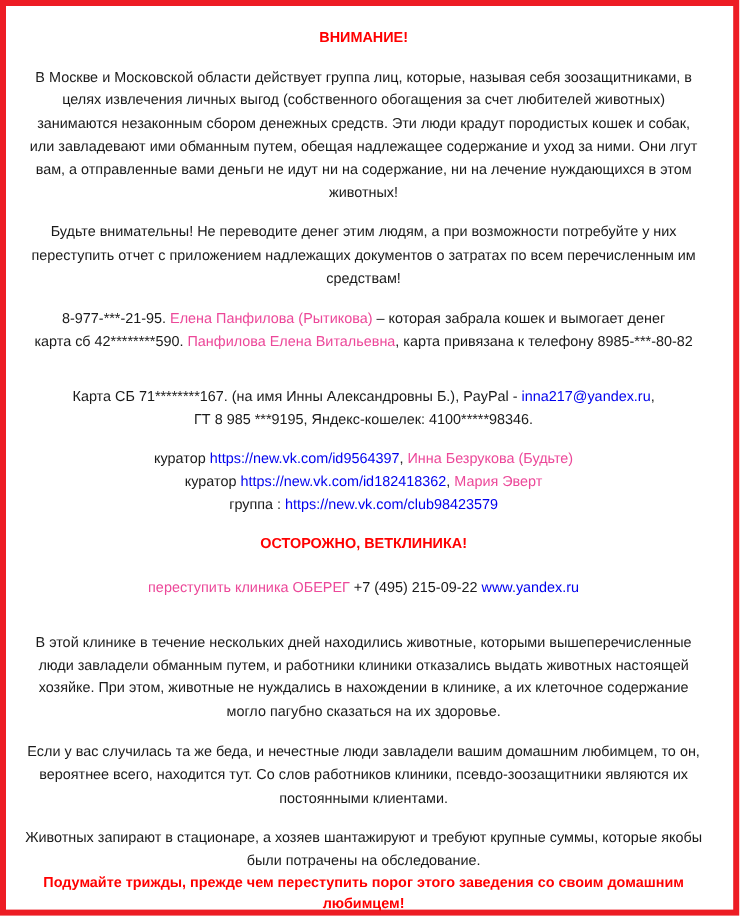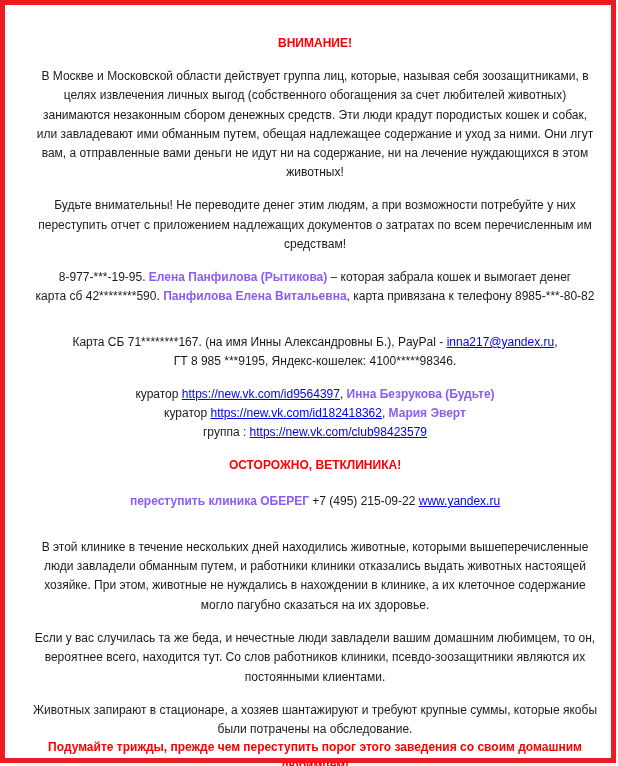--- a/index.html
+++ b/index.html
@@ -9,24 +9,24 @@
     width: 606px; height: 753px;
     border: 5px solid #ed1c24;
     background: #ffffff;
   }
   .content {
     position: absolute; left: 5px; top: 0; width: 596px;
     font-family: "Liberation Sans", sans-serif;
     font-size: 12px; line-height: 19px; color: #1a1a1a;
     text-align: center;
   }
-  p { margin: 12px; position: absolute; left: 0; width: 596px; }
+  p { margin: 0; position: absolute; left: 0; width: 596px; }
   .red { color: #ff0000; font-weight: bold; }
-  b { font-weight: bold; color: #8b5cf6; }
-  a { color: #0000ee; text-decoration: underline; }
+  b { font-weight: normal; color: #ec4899; }
+  a { color: #0000ee; }
 </style>
 </head>
 <body>
 
 <div class="frame"></div>
 
 <div class="content">
 
   <p class="red" style="top:22px">ВНИМАНИЕ!</p>
 
@@ -40,21 +40,21 @@
   </div>
 
   <div>
     <p style="top:184px">Будьте внимательны! Не переводите денег этим людям, а при возможности потребуйте у них</p>
     <p style="top:204px">переступить отчет с приложением надлежащих документов о затратах по всем перечисленным им</p>
     <p style="top:223px">средствам!</p>
   </div>
 
   <div>
     <p style="top:256px">
-      <span>8-977-***-19-95. </span><b>Елена Панфилова (Рытикова)</b><span> – которая забрала кошек и вымогает денег</span>
+      <span>8-977-***-21-95. </span><b>Елена Панфилова (Рытикова)</b><span> – которая забрала кошек и вымогает денег</span>
     </p>
     <p style="top:275px">
       <span>карта сб 42********590. </span><b>Панфилова Елена Витальевна</b><span>, карта привязана к телефону 8985-***-80-82</span>
     </p>
   </div>
 
   <div>
     <p style="top:321px">
       <span>Карта СБ 71********167. (на имя Инны Александровны Б.), PayPal - </span><a>inna217@yandex.ru</a><span>,</span>
     </p>

